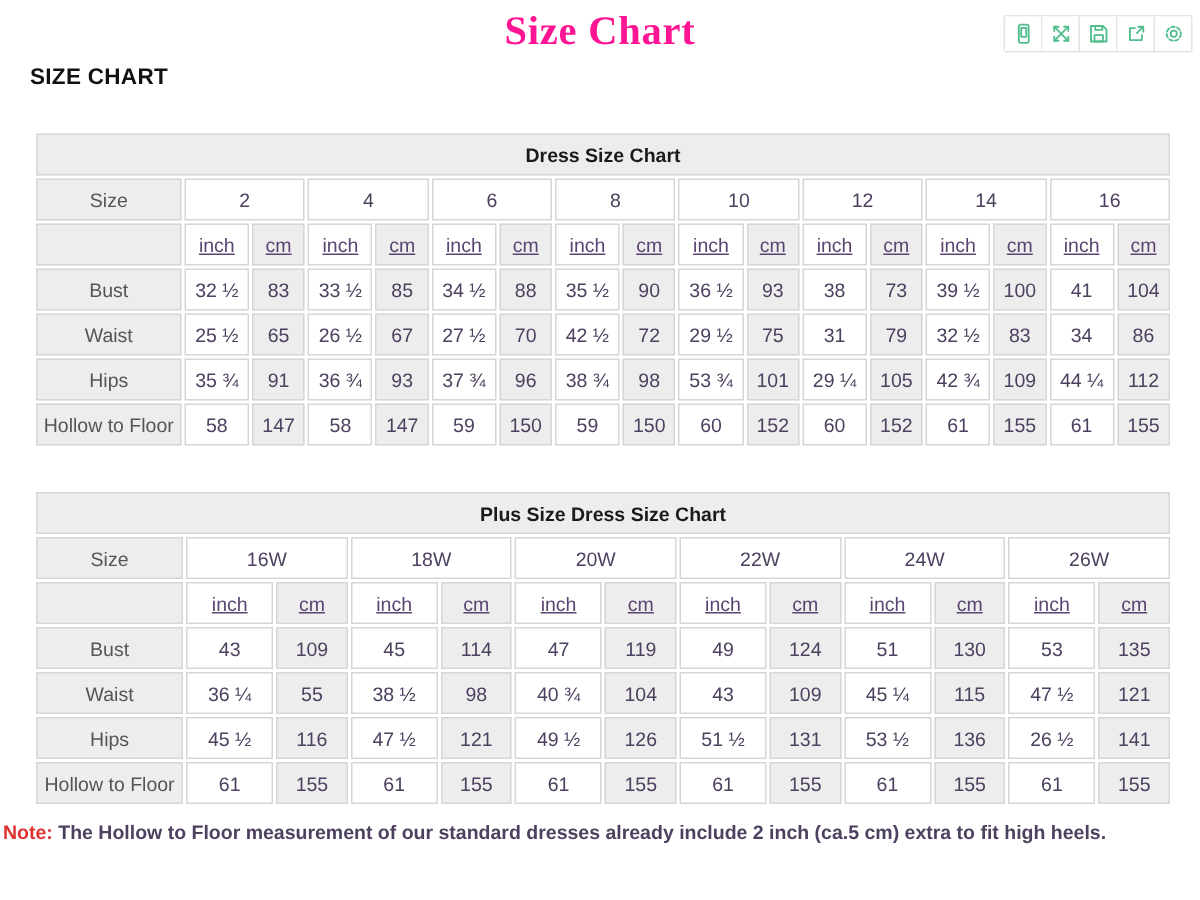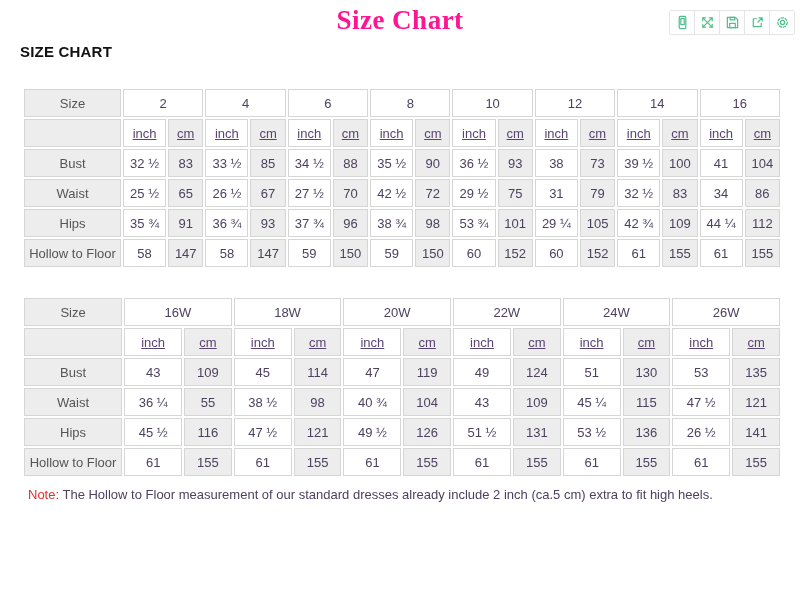--- a/index.html
+++ b/index.html
@@ -46,21 +46,21 @@
     font-size:13px;padding:0 1px;overflow:hidden;white-space:nowrap;
   }
   td.gray{background:var(--cell-gray);}
   td.white{background:#ffffff;}
   td.title-cell{font-weight:bold;font-size:15px;color:var(--title-text);height:23px;}
   td.label-cell{color:var(--label-text);}
   td.size-cell{color:var(--data-text);}
   td.unit-cell{color:var(--unit-text);text-decoration:underline;}
   td.num-cell{color:var(--data-text);}
   .note{
-    margin:9px 0 0 28px;font-size:13px;color:var(--data-text);
+    margin:9px 0 0 2px;font-size:13px;color:var(--data-text);font-weight:bold;
   }
   .note-label{color:var(--note-red);}
 </style>
 </head>
 <body>
 
 <h1 class="page-title">Size Chart</h1>
 
 <div class="toolbar">
   <div class="tool-btn">
@@ -113,20 +113,23 @@
         <col style="width: 5.95375%;">
         <col style="width: 4.87125%;">
         <col style="width: 5.95375%;">
         <col style="width: 4.87125%;">
         <col style="width: 5.95375%;">
         <col style="width: 4.87125%;">
         <col style="width: 5.95375%;">
         <col style="width: 4.87125%;">
       </colgroup>
       <tbody>
+        <tr>
+          <td class="gray title-cell" colspan="17">Dress Size Chart</td>
+        </tr>
         <tr>
           <td class="gray label-cell">Size</td>
           <td class="white size-cell" colspan="2">2</td>
           <td class="white size-cell" colspan="2">4</td>
           <td class="white size-cell" colspan="2">6</td>
           <td class="white size-cell" colspan="2">8</td>
           <td class="white size-cell" colspan="2">10</td>
           <td class="white size-cell" colspan="2">12</td>
           <td class="white size-cell" colspan="2">14</td>
           <td class="white size-cell" colspan="2">16</td>
@@ -239,20 +242,23 @@
         <col style="width: 6.495%;">
         <col style="width: 7.93833%;">
         <col style="width: 6.495%;">
         <col style="width: 7.93833%;">
         <col style="width: 6.495%;">
         <col style="width: 7.93833%;">
         <col style="width: 6.495%;">
       </colgroup>
       <tbody>
         <tr>
+          <td class="gray title-cell" colspan="13">Plus Size Dress Size Chart</td>
+        </tr>
+        <tr>
           <td class="gray label-cell">Size</td>
           <td class="white size-cell" colspan="2">16W</td>
           <td class="white size-cell" colspan="2">18W</td>
           <td class="white size-cell" colspan="2">20W</td>
           <td class="white size-cell" colspan="2">22W</td>
           <td class="white size-cell" colspan="2">24W</td>
           <td class="white size-cell" colspan="2">26W</td>
         </tr>
         <tr>
           <td class="gray label-cell"></td>

